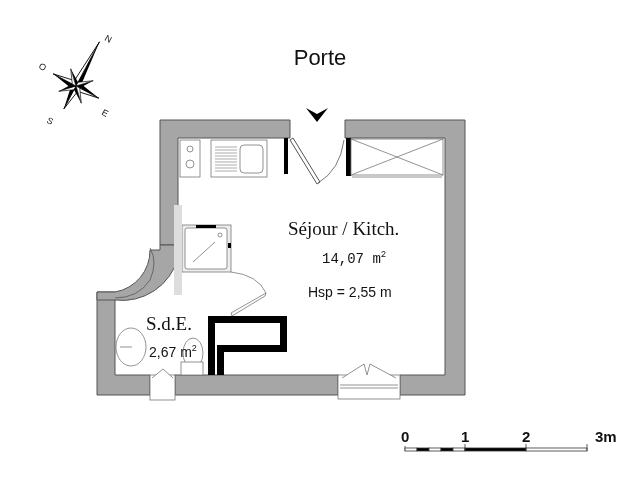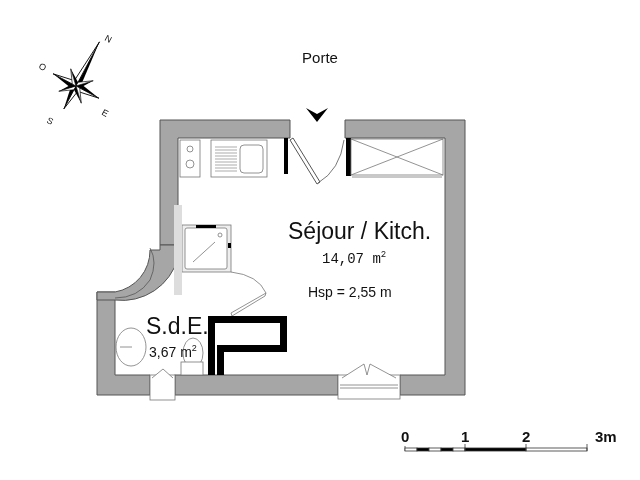--- a/index.html
+++ b/index.html
@@ -1,21 +1,21 @@
 <!DOCTYPE html>
 <html><head>
 <meta charset="utf-8">
 <style>
   html, body { margin:0; padding:0; background:#ffffff; }
   body { width:640px; height:480px; position:relative; overflow:hidden;
          font-family: "Liberation Sans", sans-serif; }
   svg { position:absolute; left:0; top:0; }
   .lbl { position:absolute; color:#111; white-space:nowrap; font-family:"Liberation Sans", sans-serif; }
-  .entry { left:268px; top:46px; width:104px; text-align:center; font-size:15px; line-height:24px; }
-  .room-name { font-size:23px; }
+  .entry { left:268px; top:46px; width:104px; text-align:center; font-size:22px; line-height:24px; }
+  .room-name { font-size:19px;font-family:Liberation Serif, serif; }
   .room-area { font-size:14px; }
   .room-area sup { font-size:9px; vertical-align:top; position:relative; top:-1px; }
   .scale-tick { position:absolute; top:428px; font-size:15px; font-weight:bold; color:#111; }
   .compass-letter { position:absolute; font-size:9px; color:#111; }
 </style>
 </head>
 <body>
 
 <svg width="640" height="480" viewBox="0 0 640 480">
 
@@ -158,19 +158,19 @@
 </div>
 
 <div class="lbl room-name" style="left:288px;top:218px;">Séjour / Kitch.</div>
 <div class="lbl room-area" style="left:322px;top:251px;font-family:Liberation Mono, monospace;">
   <span>14,07 m</span><sup>2</sup>
 </div>
 <div class="lbl room-area" style="left:308px;top:284px;">Hsp = 2,55 m</div>
 
 <div class="lbl room-name" style="left:146px;top:313px;">S.d.E.</div>
 <div class="lbl room-area" style="left:149px;top:344px;">
-  <span>3,67 m</span><sup>2</sup>
+  <span>2,67 m</span><sup>2</sup>
 </div>
 
 <div class="scale-tick" style="left:401px;">0</div>
 <div class="scale-tick" style="left:461px;">1</div>
 <div class="scale-tick" style="left:522px;">2</div>
 <div class="scale-tick" style="left:595px;">3m</div>
 
 </body></html>

